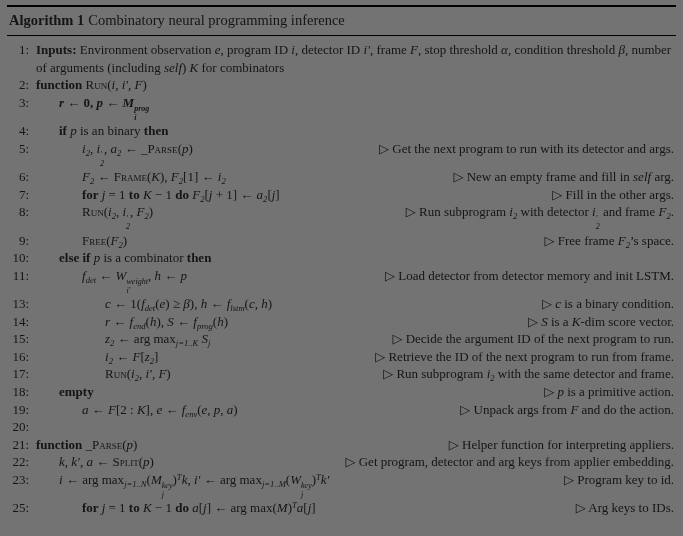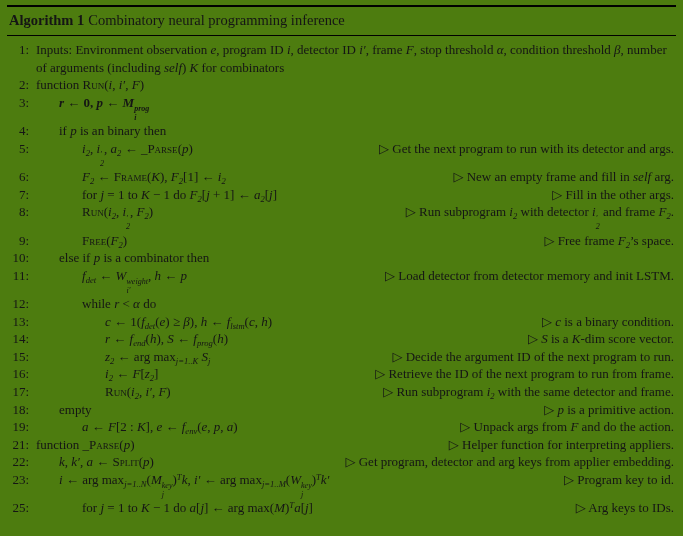--- a/index.html
+++ b/index.html
@@ -1,19 +1,19 @@
 <!DOCTYPE html>
 <html><head>
 <meta charset="utf-8">
 <style>
   html,body { margin:0; padding:0; background:#ffffff; }
   .page {
     position:relative;
     width:683px; height:536px;
-    background:#4d7c0f;
+    background:#737373;
     color:#151515;
     font-family:"Liberation Serif","DejaVu Serif",serif;
     overflow:hidden;
     box-sizing:border-box;
     padding-top:5px;
   }
   .rule { margin:0 7px; background:#000; }
   .rule.top { height:2px; }
   .rule.mid { height:1px; }
   .titlebar {
@@ -41,21 +41,21 @@
     white-space:pre;
   }
   .code { flex:1 1 auto; white-space:pre-wrap; }
   .cmt {
     flex:0 0 auto;
     margin-left:auto;
     padding-left:10px;
     text-align:center;
     white-space:pre;
   }
-  .seg-kw { font-weight:normal; }
+  .seg-kw { font-weight:bold; }
   .seg-v  { font-style:italic; }
   .seg-sc { font-variant:small-caps; }
   sub.seg-sub { font-size:0.66em; font-style:italic; line-height:0; vertical-align:-0.32em; }
   sup.seg-sup { font-size:0.66em; font-style:italic; line-height:0; vertical-align:0.5em; }
   .seg-ss {
     display:inline-flex; flex-direction:column; align-items:flex-start;
     justify-content:center;
     font-size:0.62em; font-style:italic; line-height:1.05;
     vertical-align:-0.55em;
   }
@@ -75,27 +75,27 @@
       <div class="line"><span class="num">2:</span><span class="code" style="padding-left: 0px;"><span class="seg-kw">function </span><span class="seg-sc">Run</span><span class="seg-r">(</span><span class="seg-v">i</span><span class="seg-r">, </span><span class="seg-v">i′</span><span class="seg-r">, </span><span class="seg-v">F</span><span class="seg-r">)</span></span></div>
       <div class="line"><span class="num">3:</span><span class="code" style="padding-left: 23px; font-weight: bold;"><span class="seg-v">r</span><span class="seg-r"> ← 0, </span><span class="seg-v">p</span><span class="seg-r"> ← </span><span class="seg-v">M</span><span class="seg-ss"><span class="ss-sup">prog</span><span class="ss-sub">i</span></span></span></div>
       <div class="line"><span class="num">4:</span><span class="code" style="padding-left: 23px;"><span class="seg-kw">if </span><span class="seg-v">p</span><span class="seg-r"> is an binary </span><span class="seg-kw">then</span></span></div>
       <div class="line"><span class="num">5:</span><span class="code" style="padding-left: 46px;"><span class="seg-v">i</span><sub class="seg-sub">2</sub><span class="seg-r">, </span><span class="seg-v">i</span><span class="seg-ss"><span class="ss-sup">′</span><span class="ss-sub">2</span></span><span class="seg-r">, </span><span class="seg-v">a</span><sub class="seg-sub">2</sub><span class="seg-r"> ← _</span><span class="seg-sc">Parse</span><span class="seg-r">(</span><span class="seg-v">p</span><span class="seg-r">)</span></span><span class="cmt"><span>▷ </span><span class="seg-r">Get the next program to run with its detector and args.</span></span></div>
       <div class="line"><span class="num">6:</span><span class="code" style="padding-left: 46px;"><span class="seg-v">F</span><sub class="seg-sub">2</sub><span class="seg-r"> ← </span><span class="seg-sc">Frame</span><span class="seg-r">(</span><span class="seg-v">K</span><span class="seg-r">), </span><span class="seg-v">F</span><sub class="seg-sub">2</sub><span class="seg-r">[1] ← </span><span class="seg-v">i</span><sub class="seg-sub">2</sub></span><span class="cmt"><span>▷ </span><span class="seg-r">New an empty frame and fill in </span><span class="seg-v">self</span><span class="seg-r"> arg.</span></span></div>
       <div class="line"><span class="num">7:</span><span class="code" style="padding-left: 46px;"><span class="seg-kw">for </span><span class="seg-v">j</span><span class="seg-r"> = 1 </span><span class="seg-kw">to </span><span class="seg-v">K</span><span class="seg-r"> − 1 </span><span class="seg-kw">do </span><span class="seg-v">F</span><sub class="seg-sub">2</sub><span class="seg-r">[</span><span class="seg-v">j</span><span class="seg-r"> + 1] ← </span><span class="seg-v">a</span><sub class="seg-sub">2</sub><span class="seg-r">[</span><span class="seg-v">j</span><span class="seg-r">]</span></span><span class="cmt"><span>▷ </span><span class="seg-r">Fill in the other args.</span></span></div>
       <div class="line"><span class="num">8:</span><span class="code" style="padding-left: 46px;"><span class="seg-sc">Run</span><span class="seg-r">(</span><span class="seg-v">i</span><sub class="seg-sub">2</sub><span class="seg-r">, </span><span class="seg-v">i</span><span class="seg-ss"><span class="ss-sup">′</span><span class="ss-sub">2</span></span><span class="seg-r">, </span><span class="seg-v">F</span><sub class="seg-sub">2</sub><span class="seg-r">)</span></span><span class="cmt"><span>▷ </span><span class="seg-r">Run subprogram </span><span class="seg-v">i</span><sub class="seg-sub">2</sub><span class="seg-r"> with detector </span><span class="seg-v">i</span><span class="seg-ss"><span class="ss-sup">′</span><span class="ss-sub">2</span></span><span class="seg-r"> and frame </span><span class="seg-v">F</span><sub class="seg-sub">2</sub><span class="seg-r">.</span></span></div>
       <div class="line"><span class="num">9:</span><span class="code" style="padding-left: 46px;"><span class="seg-sc">Free</span><span class="seg-r">(</span><span class="seg-v">F</span><sub class="seg-sub">2</sub><span class="seg-r">)</span></span><span class="cmt"><span>▷ </span><span class="seg-r">Free frame </span><span class="seg-v">F</span><sub class="seg-sub">2</sub><span class="seg-r">’s space.</span></span></div>
       <div class="line"><span class="num">10:</span><span class="code" style="padding-left: 23px;"><span class="seg-kw">else if </span><span class="seg-v">p</span><span class="seg-r"> is a combinator </span><span class="seg-kw">then</span></span></div>
       <div class="line"><span class="num">11:</span><span class="code" style="padding-left: 46px;"><span class="seg-v">f</span><sub class="seg-sub">det</sub><span class="seg-r"> ← </span><span class="seg-v">W</span><span class="seg-ss"><span class="ss-sup">weight</span><span class="ss-sub">i′</span></span><span class="seg-r">, </span><span class="seg-v">h</span><span class="seg-r"> ← </span><span class="seg-v">p</span></span><span class="cmt"><span>▷ </span><span class="seg-r">Load detector from detector memory and init LSTM.</span></span></div>
-      <div class="line"><span class="num">12:</span><span class="code" style="padding-left: 46px;"><span class="seg-kw">while </span><span class="seg-v">r</span><span class="seg-r"> &lt; </span><span class="seg-v">α</span><span class="seg-r"> </span><span class="seg-kw">do</span></span></div>
       <div class="line"><span class="num">13:</span><span class="code" style="padding-left: 69px;"><span class="seg-v">c</span><span class="seg-r"> ← 1(</span><span class="seg-v">f</span><sub class="seg-sub">det</sub><span class="seg-r">(</span><span class="seg-v">e</span><span class="seg-r">) ≥ </span><span class="seg-v">β</span><span class="seg-r">), </span><span class="seg-v">h</span><span class="seg-r"> ← </span><span class="seg-v">f</span><sub class="seg-sub">lstm</sub><span class="seg-r">(</span><span class="seg-v">c</span><span class="seg-r">, </span><span class="seg-v">h</span><span class="seg-r">)</span></span><span class="cmt"><span>▷ </span><span class="seg-v">c</span><span class="seg-r"> is a binary condition.</span></span></div>
       <div class="line"><span class="num">14:</span><span class="code" style="padding-left: 69px;"><span class="seg-v">r</span><span class="seg-r"> ← </span><span class="seg-v">f</span><sub class="seg-sub">end</sub><span class="seg-r">(</span><span class="seg-v">h</span><span class="seg-r">), </span><span class="seg-v">S</span><span class="seg-r"> ← </span><span class="seg-v">f</span><sub class="seg-sub">prog</sub><span class="seg-r">(</span><span class="seg-v">h</span><span class="seg-r">)</span></span><span class="cmt"><span>▷ </span><span class="seg-v">S</span><span class="seg-r"> is a </span><span class="seg-v">K</span><span class="seg-r">-dim score vector.</span></span></div>
       <div class="line"><span class="num">15:</span><span class="code" style="padding-left: 69px;"><span class="seg-v">z</span><sub class="seg-sub">2</sub><span class="seg-r"> ← arg max</span><sub class="seg-sub">j=1..K</sub><span class="seg-r"> </span><span class="seg-v">S</span><sub class="seg-sub">j</sub></span><span class="cmt"><span>▷ </span><span class="seg-r">Decide the argument ID of the next program to run.</span></span></div>
       <div class="line"><span class="num">16:</span><span class="code" style="padding-left: 69px;"><span class="seg-v">i</span><sub class="seg-sub">2</sub><span class="seg-r"> ← </span><span class="seg-v">F</span><span class="seg-r">[</span><span class="seg-v">z</span><sub class="seg-sub">2</sub><span class="seg-r">]</span></span><span class="cmt"><span>▷ </span><span class="seg-r">Retrieve the ID of the next program to run from frame.</span></span></div>
       <div class="line"><span class="num">17:</span><span class="code" style="padding-left: 69px;"><span class="seg-sc">Run</span><span class="seg-r">(</span><span class="seg-v">i</span><sub class="seg-sub">2</sub><span class="seg-r">, </span><span class="seg-v">i′</span><span class="seg-r">, </span><span class="seg-v">F</span><span class="seg-r">)</span></span><span class="cmt"><span>▷ </span><span class="seg-r">Run subprogram </span><span class="seg-v">i</span><sub class="seg-sub">2</sub><span class="seg-r"> with the same detector and frame.</span></span></div>
       <div class="line"><span class="num">18:</span><span class="code" style="padding-left: 23px;"><span class="seg-kw">empty</span></span><span class="cmt"><span>▷ </span><span class="seg-v">p</span><span class="seg-r"> is a primitive action.</span></span></div>
       <div class="line"><span class="num">19:</span><span class="code" style="padding-left: 46px;"><span class="seg-v">a</span><span class="seg-r"> ← </span><span class="seg-v">F</span><span class="seg-r">[2 : </span><span class="seg-v">K</span><span class="seg-r">], </span><span class="seg-v">e</span><span class="seg-r"> ← </span><span class="seg-v">f</span><sub class="seg-sub">env</sub><span class="seg-r">(</span><span class="seg-v">e</span><span class="seg-r">, </span><span class="seg-v">p</span><span class="seg-r">, </span><span class="seg-v">a</span><span class="seg-r">)</span></span><span class="cmt"><span>▷ </span><span class="seg-r">Unpack args from </span><span class="seg-v">F</span><span class="seg-r"> and do the action.</span></span></div>
+      <div class="line"><span class="num">20:</span><span class="code" style="padding-left: 0px;"></span></div>
       <div class="line"><span class="num">21:</span><span class="code" style="padding-left: 0px;"><span class="seg-kw">function </span><span class="seg-r">_</span><span class="seg-sc">Parse</span><span class="seg-r">(</span><span class="seg-v">p</span><span class="seg-r">)</span></span><span class="cmt"><span>▷ </span><span class="seg-r">Helper function for interpreting appliers.</span></span></div>
       <div class="line"><span class="num">22:</span><span class="code" style="padding-left: 23px;"><span class="seg-v">k</span><span class="seg-r">, </span><span class="seg-v">k′</span><span class="seg-r">, </span><span class="seg-v">a</span><span class="seg-r"> ← </span><span class="seg-sc">Split</span><span class="seg-r">(</span><span class="seg-v">p</span><span class="seg-r">)</span></span><span class="cmt"><span>▷ </span><span class="seg-r">Get program, detector and arg keys from applier embedding.</span></span></div>
       <div class="line"><span class="num">23:</span><span class="code" style="padding-left: 23px;"><span class="seg-v">i</span><span class="seg-r"> ← arg max</span><sub class="seg-sub">j=1..N</sub><span class="seg-r">(</span><span class="seg-v">M</span><span class="seg-ss"><span class="ss-sup">key</span><span class="ss-sub">j</span></span><span class="seg-r">)</span><sup class="seg-sup">T</sup><span class="seg-v">k</span><span class="seg-r">, </span><span class="seg-v">i′</span><span class="seg-r"> ← arg max</span><sub class="seg-sub">j=1..M</sub><span class="seg-r">(</span><span class="seg-v">W</span><span class="seg-ss"><span class="ss-sup">key</span><span class="ss-sub">j</span></span><span class="seg-r">)</span><sup class="seg-sup">T</sup><span class="seg-v">k′</span></span><span class="cmt"><span>▷ </span><span class="seg-r">Program key to id.</span></span></div>
       <div class="line"><span class="num">25:</span><span class="code" style="padding-left: 46px;"><span class="seg-kw">for </span><span class="seg-v">j</span><span class="seg-r"> = 1 </span><span class="seg-kw">to </span><span class="seg-v">K</span><span class="seg-r"> − 1 </span><span class="seg-kw">do </span><span class="seg-v">a</span><span class="seg-r">[</span><span class="seg-v">j</span><span class="seg-r">] ← arg max</span><span class="seg-r">(</span><span class="seg-v">M</span><span class="seg-r">)</span><sup class="seg-sup">T</sup><span class="seg-v">a</span><span class="seg-r">[</span><span class="seg-v">j</span><span class="seg-r">]</span></span><span class="cmt"><span>▷ </span><span class="seg-r">Arg keys to IDs.</span></span></div>
     </div>
 
 </div>
 
 </body></html>

